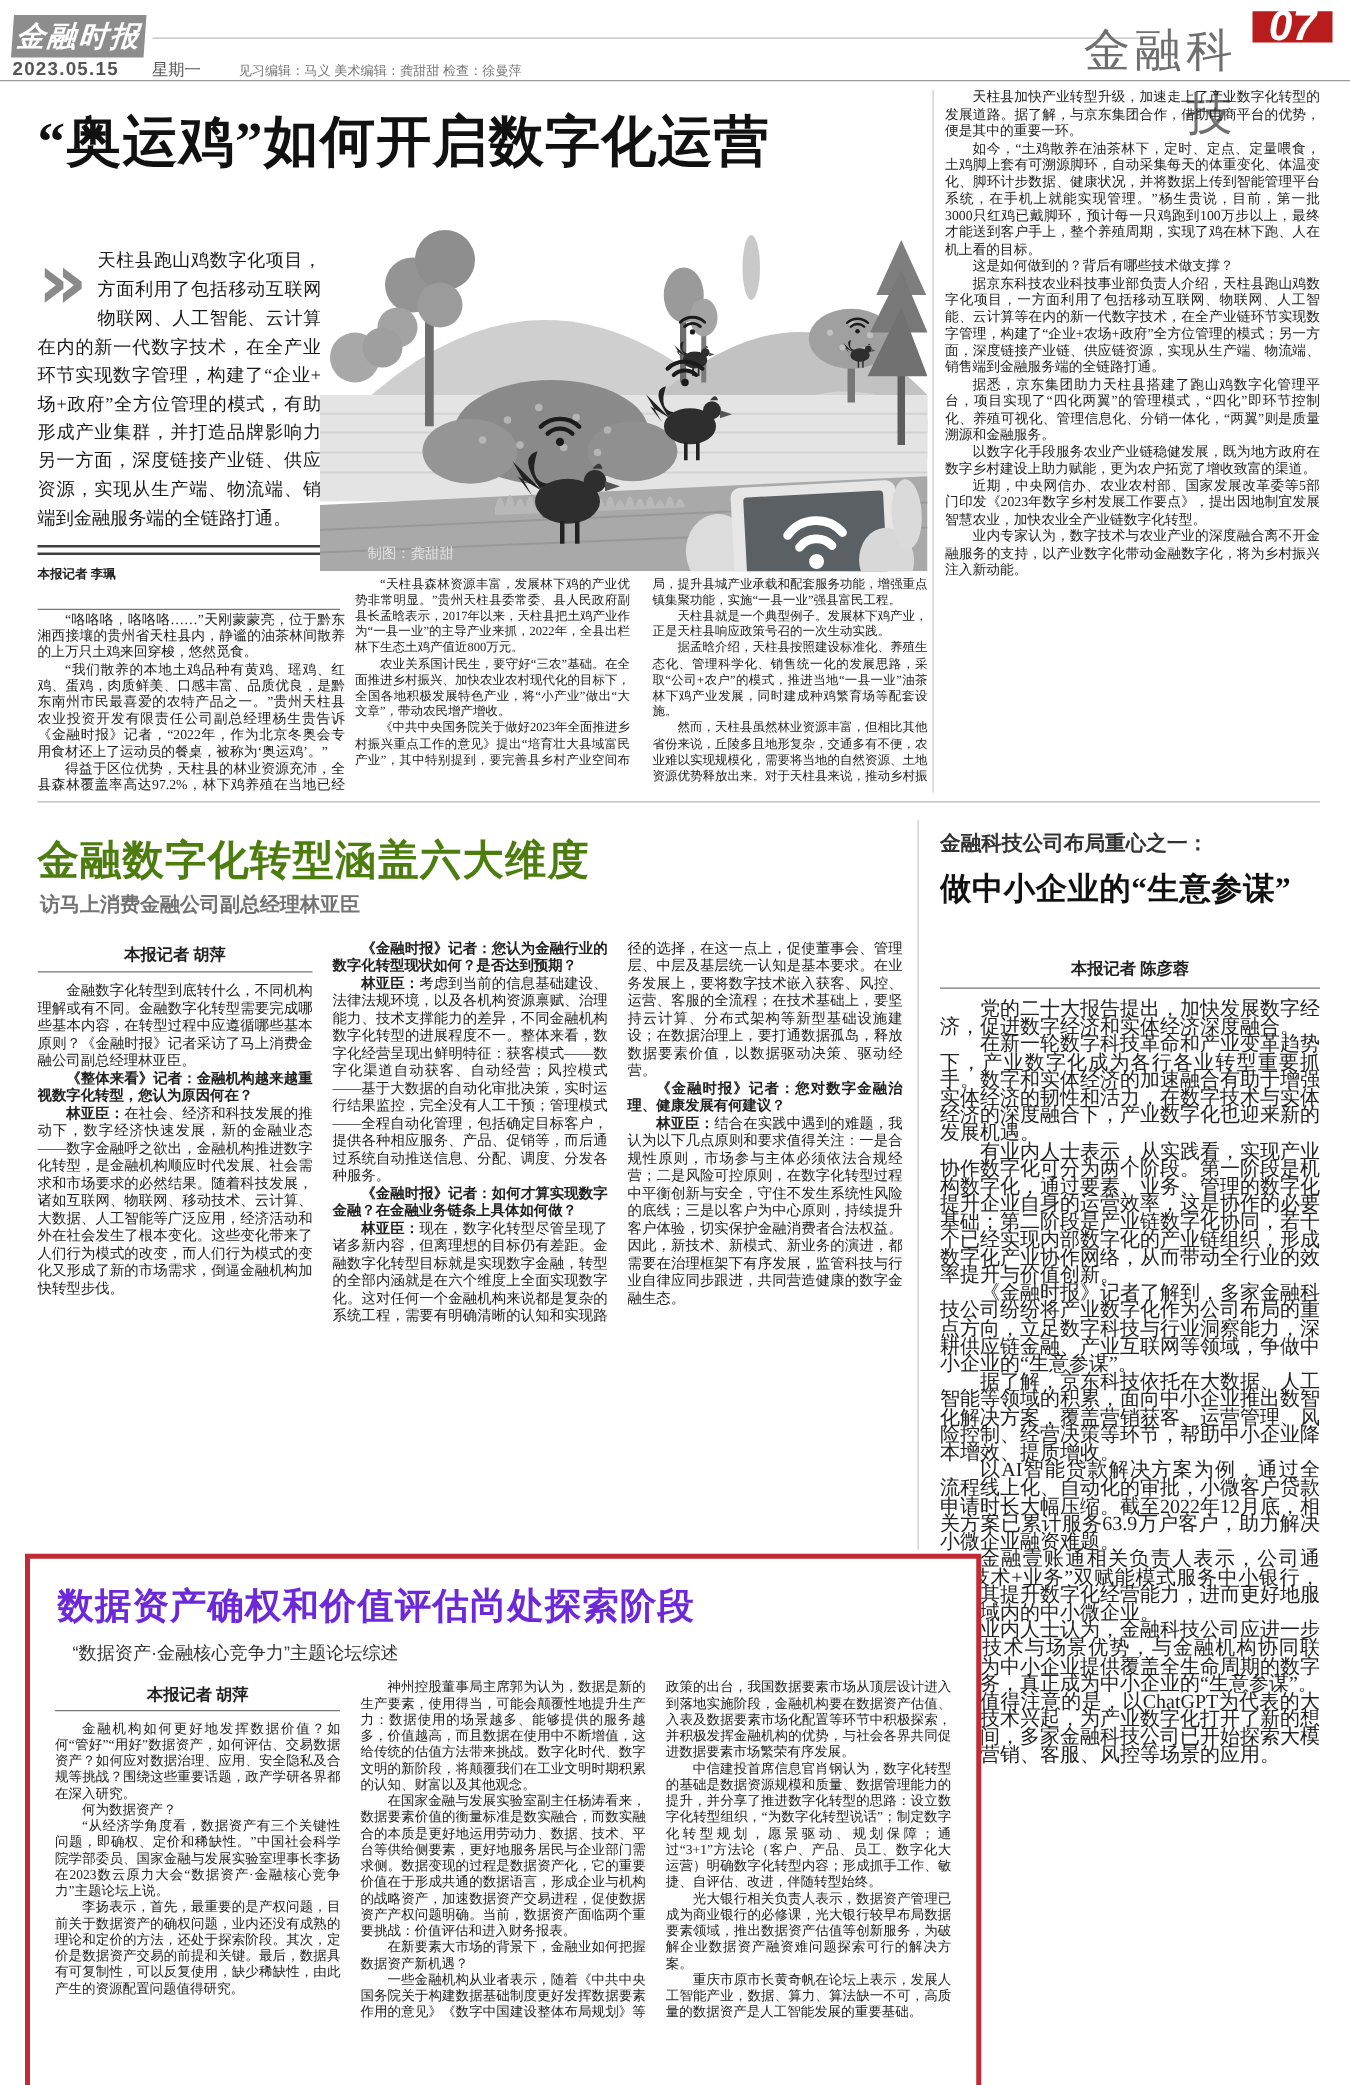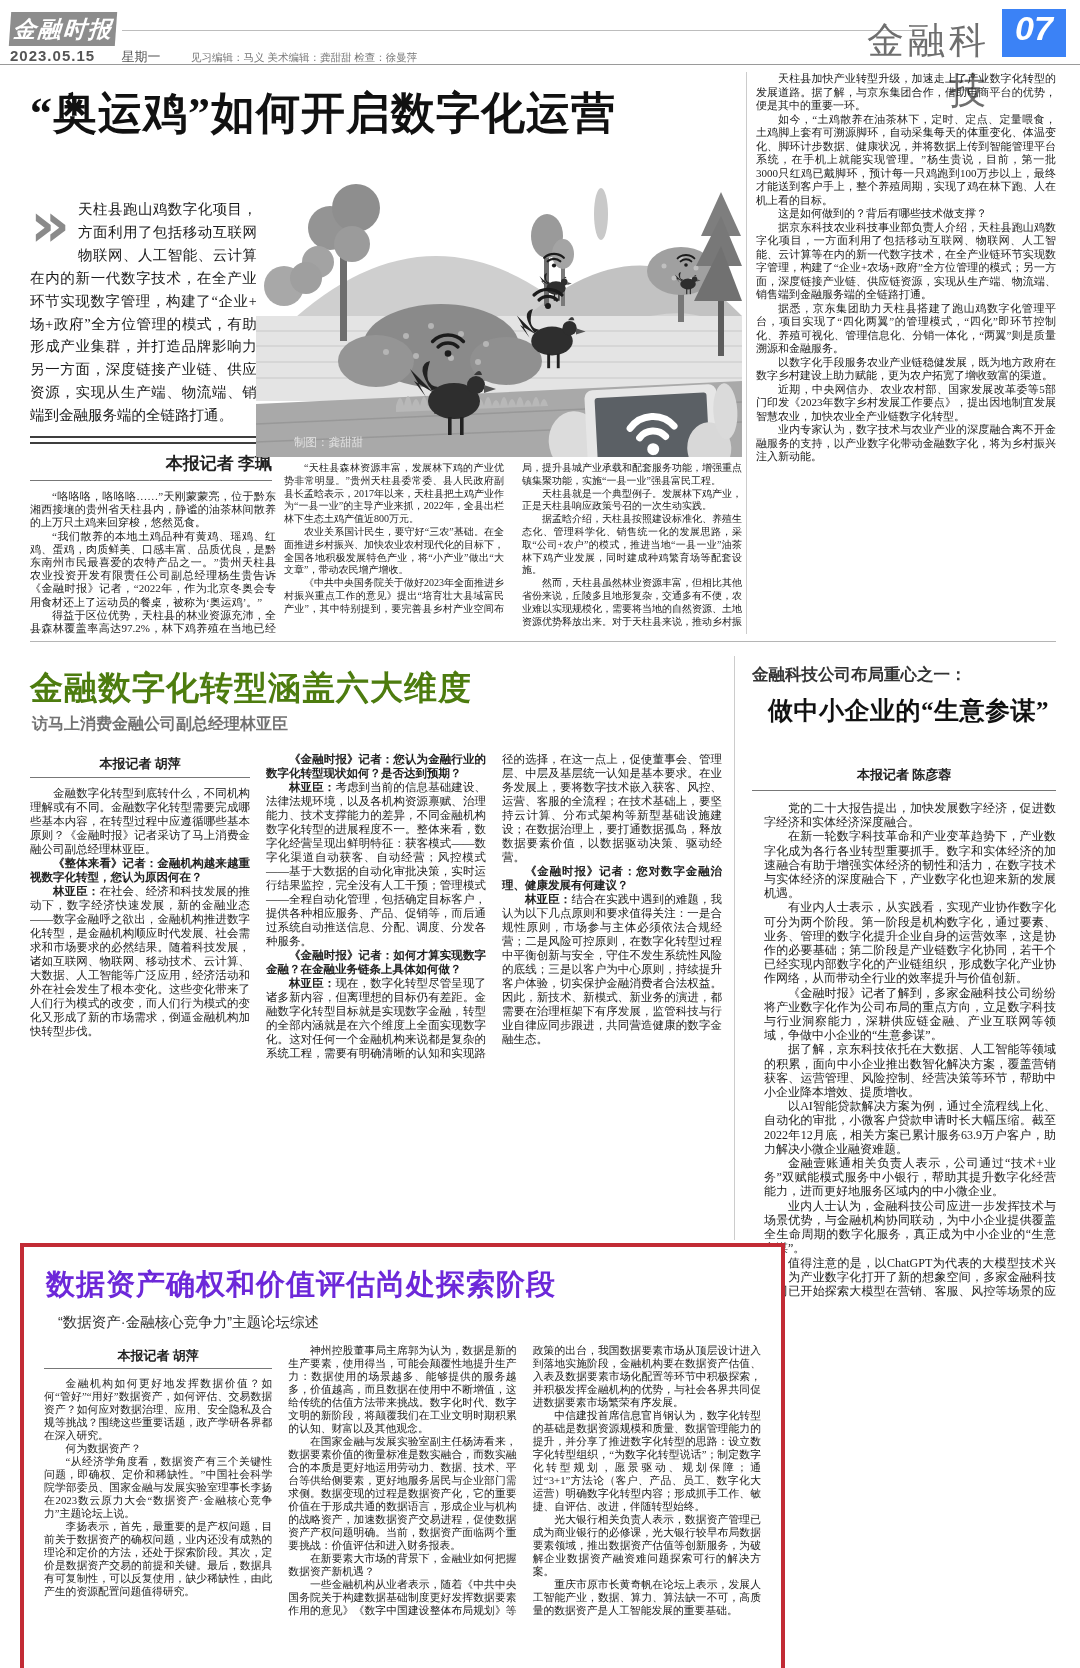--- a/index.html
+++ b/index.html
@@ -13,64 +13,64 @@
             font-family:"Liberation Serif",serif;font-style:italic;font-weight:bold;
             font-size:23px;letter-spacing:2px;transform:skewX(-4deg);}
   .mast-rule{left:122px;top:30px;width:790px;height:1px;background:#bdbdbd;}
   .date-line{left:10px;top:47px;width:760px;font-family:"Liberation Sans",sans-serif;color:#555;}
   .date-line .d{font-size:15px;font-weight:bold;letter-spacing:1px;}
   .date-line .w{font-size:13px;margin-left:22px;}
   .date-line .e{font-size:10.5px;margin-left:26px;color:#777;}
   .header-rule{left:0px;top:64px;width:1080px;height:1px;background:#9a9a9a;}
   .section-title{left:860px;top:16px;width:130px;font-family:"Liberation Sans",sans-serif;
                  font-size:37px;color:#6f6f6f;letter-spacing:4px;text-align:right;}
-  .page-badge{left:1002px;top:9px;width:64px;height:48px;background:#3b82f6;color:#fff;
-              display:flex;align-items:flex-start;justify-content:center;
+  .page-badge{left:1002px;top:9px;width:64px;height:25px;background:#b91c1c;color:#fff;
+              display:flex;align-items:center;justify-content:center;
               font-family:"Liberation Sans",sans-serif;font-weight:bold;font-style:italic;font-size:34px;}
 
   
   .news p{margin:0;text-indent:2em;text-align:justify;}
   .byline{text-indent:0 !important;text-align:center;font-weight:bold;font-size:13px;
           padding:5px 0 6px 0;border-bottom:1px solid #777;margin-bottom:8px;}
   .para-q{font-weight:bold;}
   .para-a b{font-weight:bold;}
   .vrule{width:1px;background:#cccccc;}
   .hrule{height:1px;background:#b5b5b5;}
 
   
   .a1-headline{left:30px;top:84px;width:700px;font-size:44px;font-weight:bold;color:#111;
                letter-spacing:1px;font-family:"Liberation Serif",serif;}
   .a1-intro{left:30px;top:198px;width:242px;font-size:14.5px;line-height:1.58;color:#1a1a1a;text-align:justify;}
   .a1-chevron{font-family:"DejaVu Sans",sans-serif;font-size:62px;line-height:0.8;color:#8a8a8a;
               float:left;margin:2px 8px 0 0;font-weight:bold;}
   .a1-double-rule{left:30px;top:436px;width:242px;height:4px;border-top:2px solid #3e3e3e;border-bottom:2px solid #3e3e3e;}
-  .a1-byline{left:30px;top:452px;width:242px;text-align:right;font-weight:bold;font-size:17px;
-             padding-bottom:5px;border-bottom:1px solid #777;}
+  .a1-byline{left:30px;top:452px;width:242px;text-align:left;font-weight:bold;font-size:10px;
+             padding-bottom:21px;border-bottom:1px solid #777;}
   .a1-col1{left:30px;top:490px;width:246px;height:144px;font-size:11px;line-height:13.2px;overflow:hidden;}
   .a1-illus{left:256px;top:166px;width:486px;height:291px;}
   .a1-col23-wrap{left:284px;top:462px;width:458px;height:172px;overflow:hidden;}
   .a1-col23{column-count:2;column-gap:18px;height:172px;font-size:10px;line-height:12.8px;}
   .a1-col4{left:756px;top:72px;width:300px;height:562px;font-size:11px;line-height:13.5px;overflow:hidden;}
   .a1-vrule{left:746px;top:72px;height:562px;}
   .a1-bottom-rule{left:30px;top:641px;width:1026px;}
 
   
   .a2-headline{left:30px;top:666px;width:680px;font-size:33px;font-weight:bold;color:#4d7c0f;letter-spacing:1px;}
   .a2-subhead{left:32px;top:714px;width:500px;font-family:"Liberation Sans",sans-serif;
               font-size:16px;font-weight:bold;color:#737373;}
   .a2-flow-wrap{left:30px;top:752px;width:692px;height:488px;overflow:hidden;}
   .a2-flow{column-count:3;column-gap:16px;height:488px;font-size:11.5px;line-height:14px;}
   .a2-vrule{left:734px;top:656px;height:584px;}
 
   
   .a3{left:752px;top:664px;width:304px;height:996px;overflow:hidden;}
   .a3 .kicker{font-family:"Liberation Sans",sans-serif;font-size:16.5px;font-weight:bold;color:#333;margin:0 0 8px 0;}
-  .a3 .headline{font-size:25px;font-weight:bold;color:#111;margin:0 0 34px 16px;letter-spacing:0.5px;}
+  .a3 .headline{font-size:25px;font-weight:bold;color:#111;margin:0 0 34px 0;letter-spacing:0.5px;}
   .a3 .byline{font-size:13px;margin-bottom:10px;}
-  .a3 .body{font-size:12px;line-height:14.2px;margin-left:12px;}
+  .a3 .body{font-size:16px;line-height:14.2px;}
 
   
   .a4{left:20px;top:1243px;width:717px;height:411px;border:4px solid #c22b35;background:#fff;
       padding:14px 20px 8px 20px;box-sizing:content-box;}
   .a4 .headline{font-size:29px;font-weight:bold;color:#6d28d9;letter-spacing:1px;margin:4px 0 0 2px;}
   .a4 .subhead{font-family:"Liberation Sans",sans-serif;font-size:14.5px;color:#333;margin:8px 0 0 14px;}
   .a4-flow-wrap{width:717px;height:308px;overflow:hidden;margin-top:12px;}
   .a4-flow{column-count:3;column-gap:16px;height:308px;font-size:10.8px;line-height:13px;}
 
   .caption-text{font-family:"Liberation Sans",sans-serif;}

